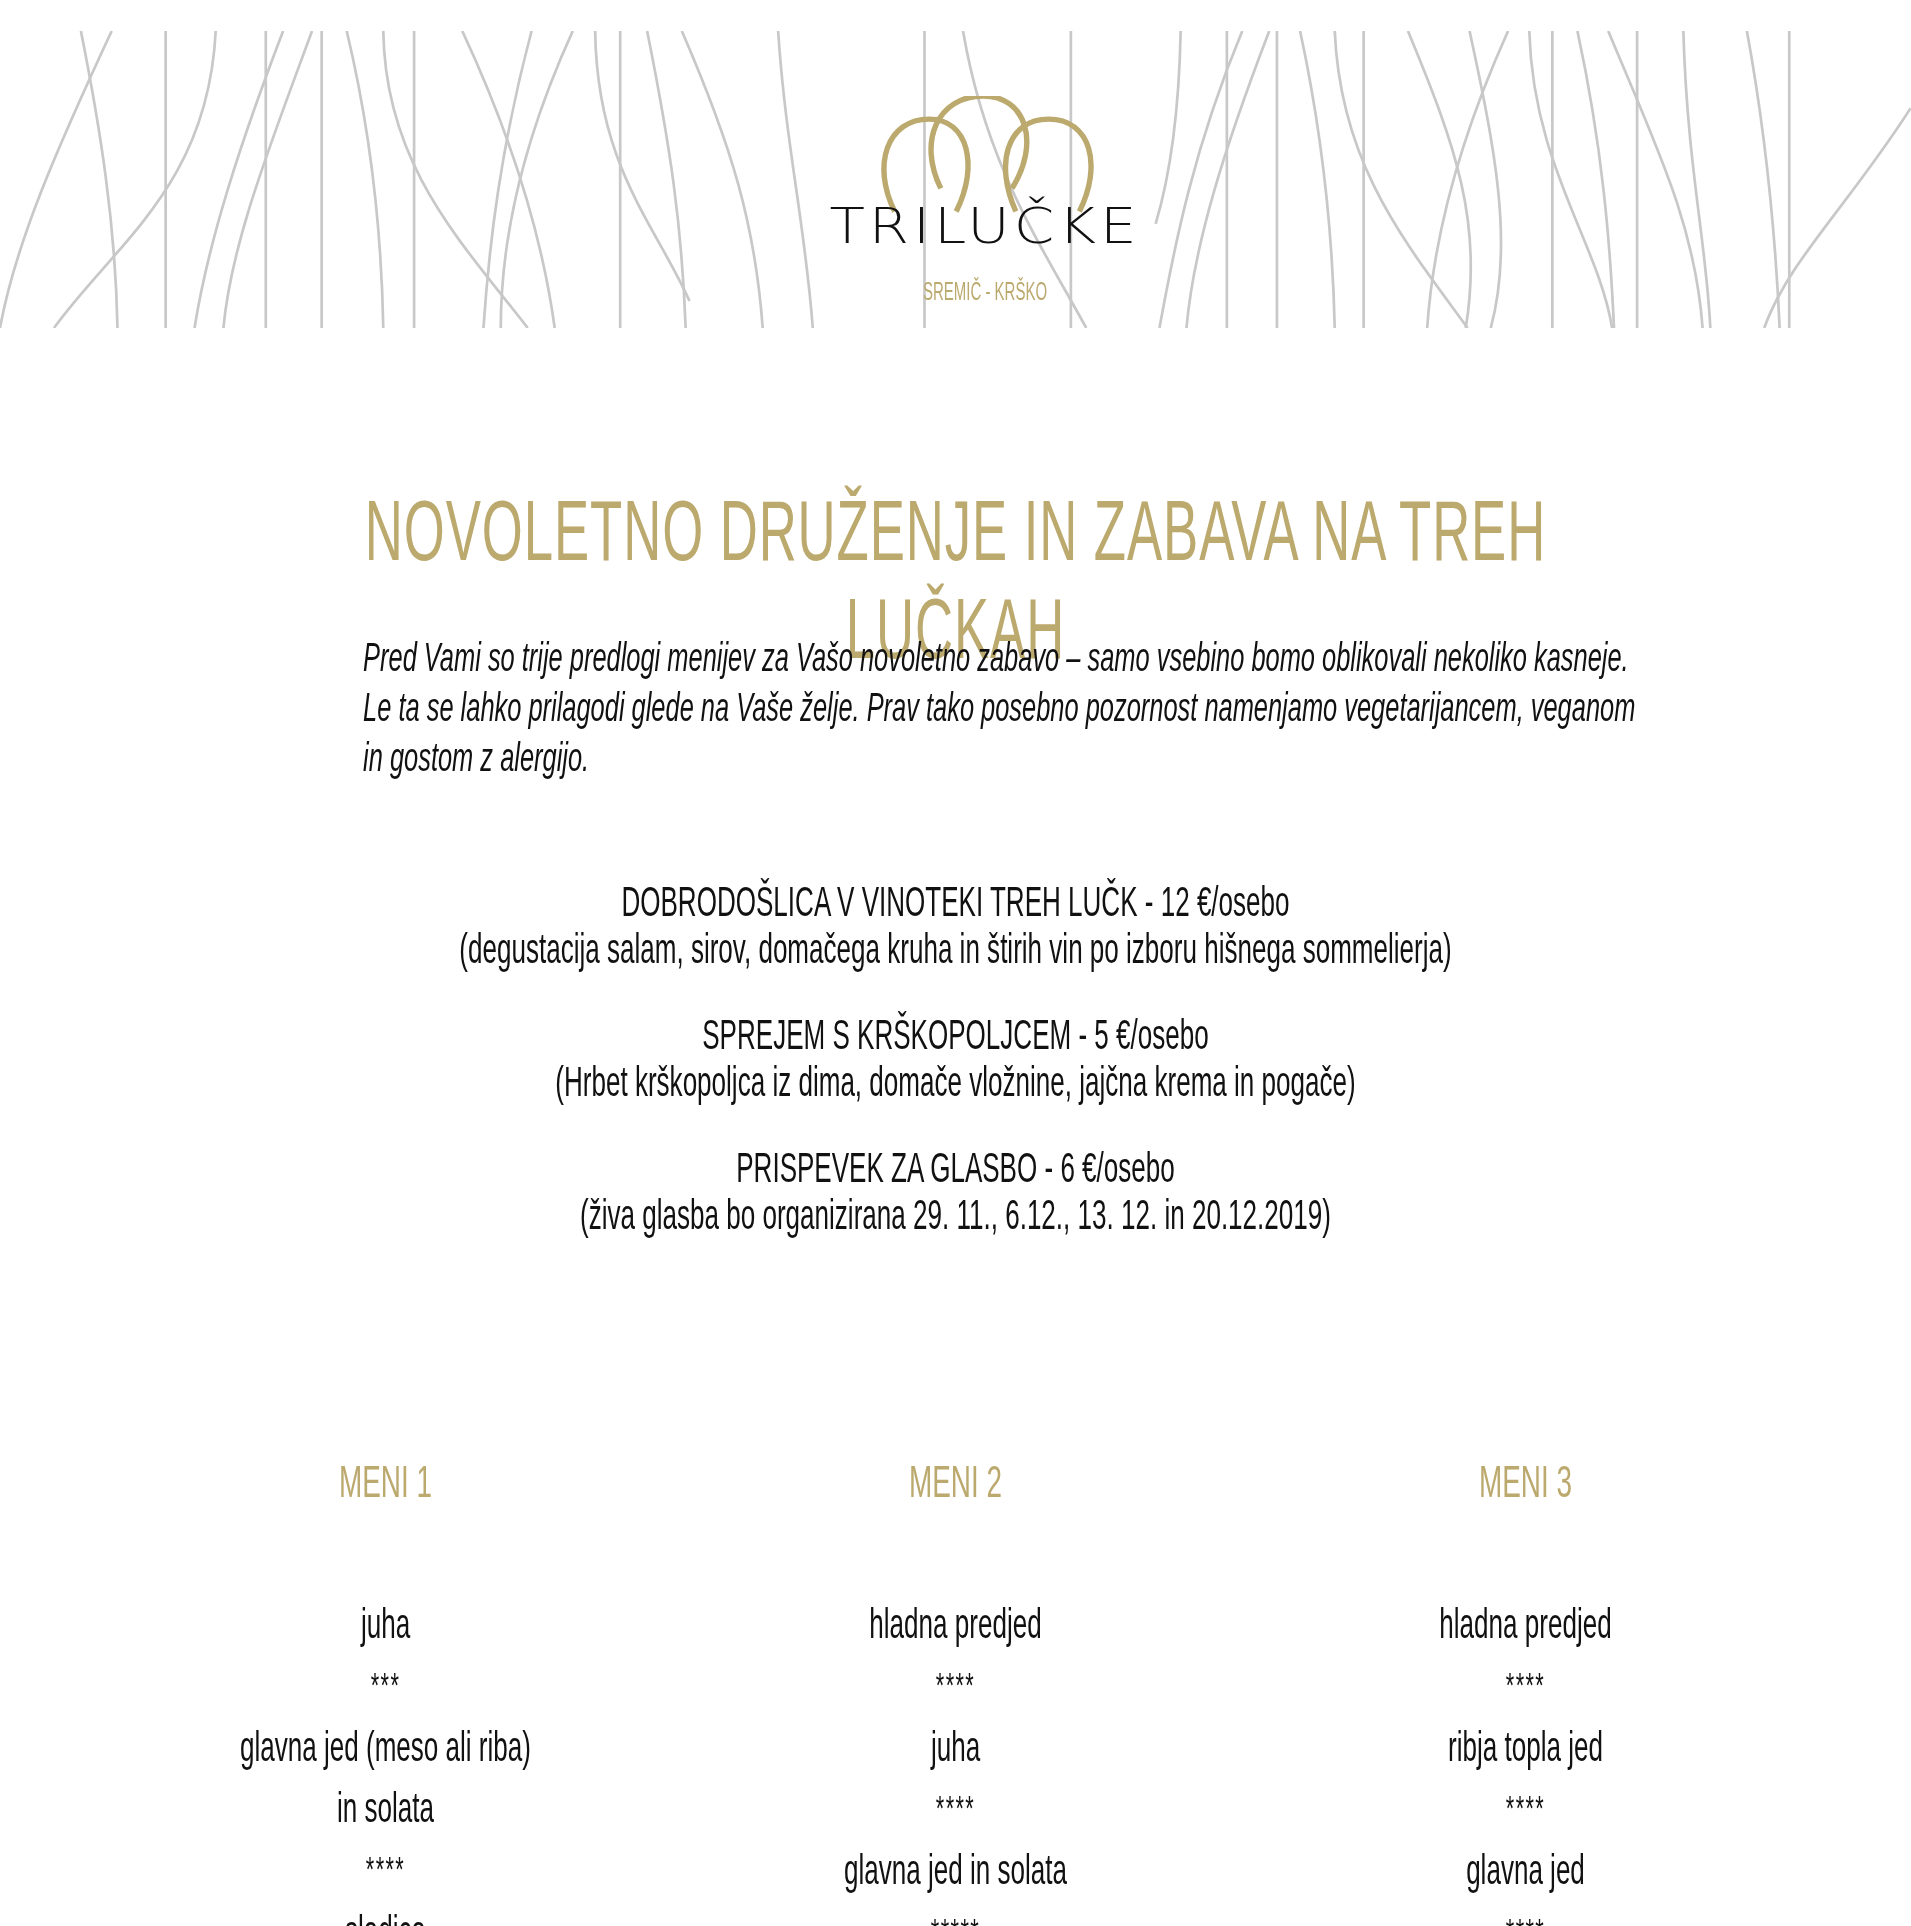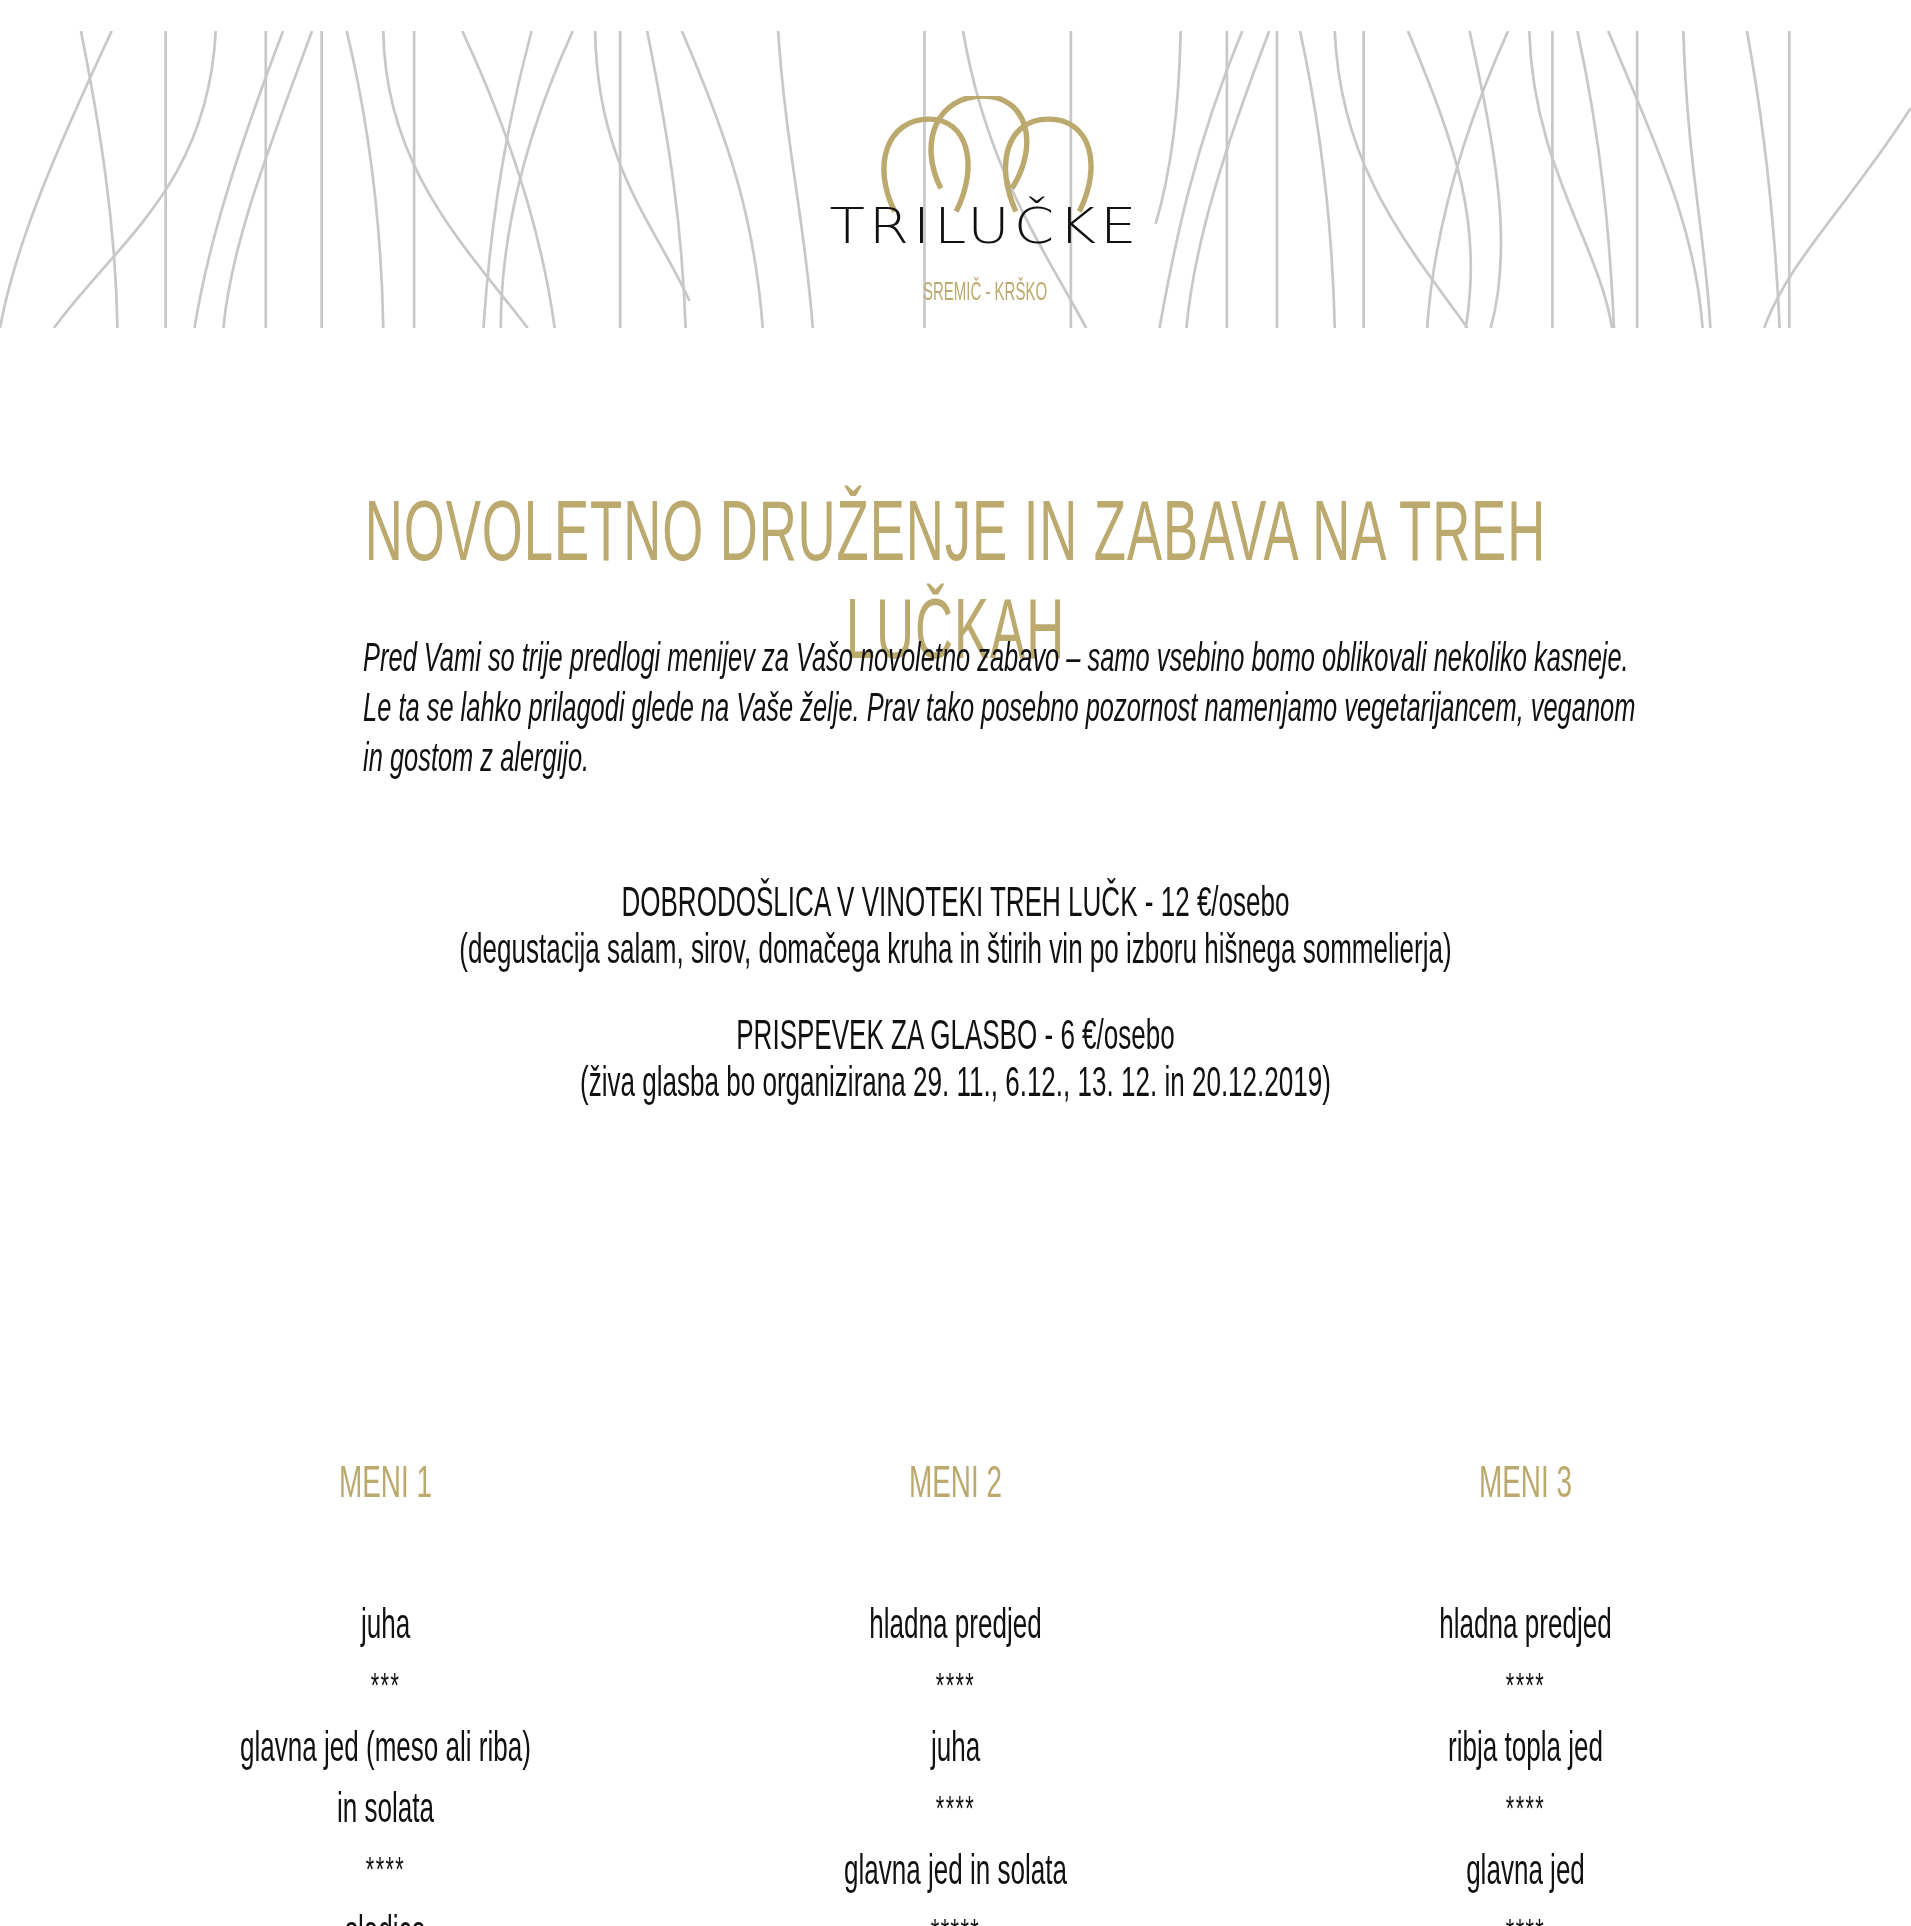--- a/index.html
+++ b/index.html
@@ -99,20 +99,24 @@
   <span class="line">Le ta se lahko prilagodi glede na Vaše želje. Prav tako posebno pozornost namenjamo vegetarijancem, veganom</span>
   <span class="line">in gostom z alergijo.</span>
 </div>
 
 <div class="extras">
   <div class="extra">
     <span class="h">DOBRODOŠLICA V VINOTEKI TREH LUČK -  12 €/osebo</span>
     <span class="d">(degustacija salam, sirov, domačega kruha in štirih vin po izboru hišnega sommelierja)</span>
   </div>
   <div class="extra">
+    <span class="h">SPREJEM S KRŠKOPOLJCEM -  5 €/osebo</span>
+    <span class="d">(Hrbet krškopoljca iz dima, domače vložnine, jajčna krema in pogače)</span>
+  </div>
+  <div class="extra">
     <span class="h">PRISPEVEK ZA GLASBO -  6 €/osebo</span>
     <span class="d">(živa glasba bo organizirana 29. 11., 6.12., 13. 12. in 20.12.2019)</span>
   </div>
 </div>
 
 <div class="menus">
   <div class="menu" style="left:116px;">
     <div class="menu-title">MENI 1</div>
     <div class="course">juha</div>
     <div class="course stars">***</div>

